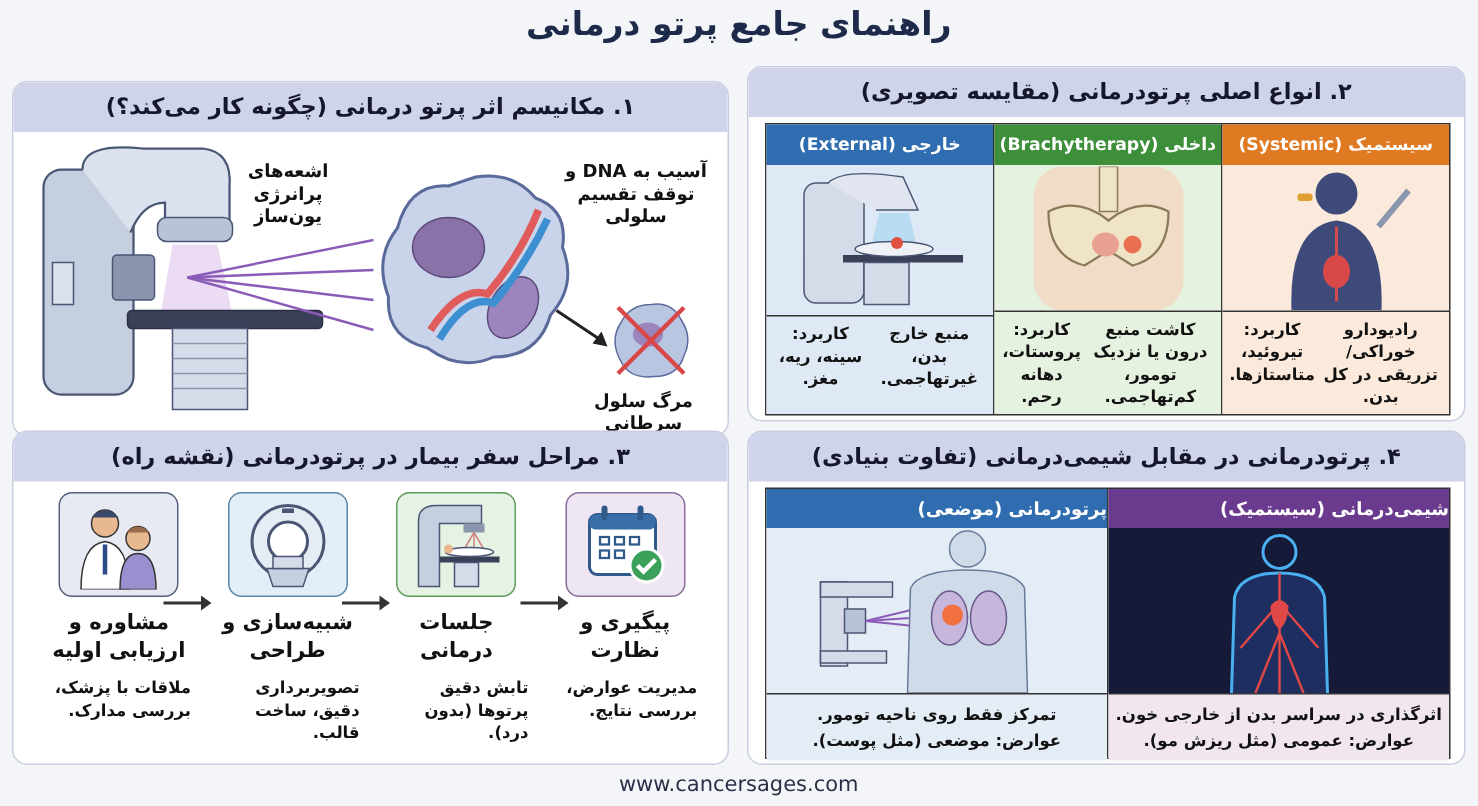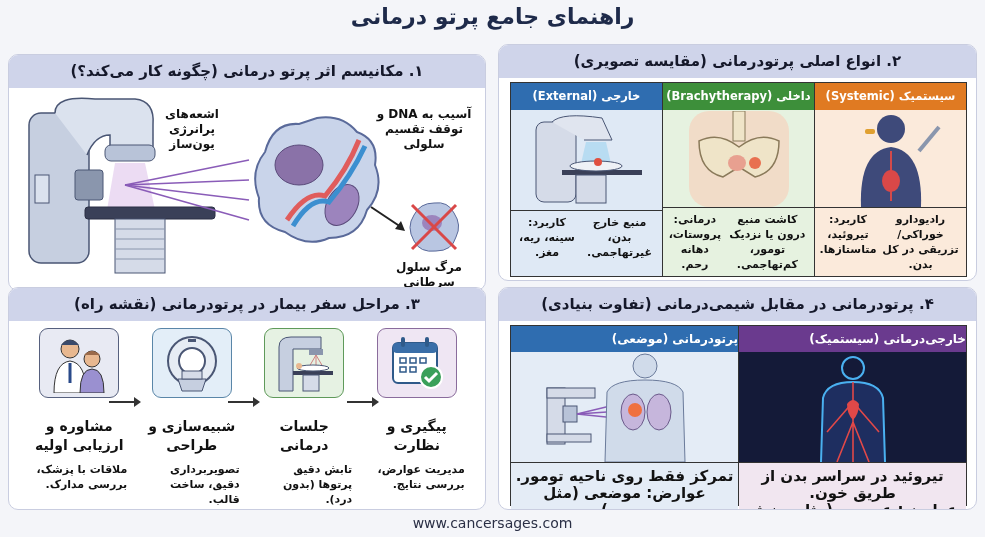--- a/index.html
+++ b/index.html
@@ -15,25 +15,25 @@
 .col{flex:1;border-left:1px solid #333;display:flex;flex-direction:column}
 .col:last-child{border-left:none}
 .col-h{height:27px;color:#fff;font-size:11.5px;line-height:27px;text-align:center;direction:rtl;white-space:nowrap;font-weight:bold}
 .col-img{height:100px;display:flex;align-items:center;justify-content:center}
 .col-txt{flex:1;font-size:11px;direction:rtl;text-align:center;padding:4px 3px;line-height:15px;font-weight:bold;color:#111;border-top:1px solid #333;display:flex;flex-direction:row;justify-content:space-between}
 .grid2{position:absolute;left:11px;top:37px;width:457px;height:181px;border:1px solid #333;display:flex;flex-direction:row-reverse}
 .col2{flex:1;display:flex;flex-direction:column}
 .col2:first-child{border-left:1px solid #333}
 .col2-h{height:26px;color:#fff;font-size:12px;line-height:26px;text-align:right;direction:rtl;font-weight:bold}
 .col2-img{height:110px;display:flex;align-items:center;justify-content:center}
-.col2-txt{flex:1;font-size:15px;direction:rtl;text-align:center;padding:5px 4px;line-height:17px;font-weight:bold;color:#111;border-top:1px solid #333}
+.col2-txt{flex:1;font-size:11px;direction:rtl;text-align:center;padding:5px 4px;line-height:17px;font-weight:bold;color:#111;border-top:1px solid #333}
 .steps{position:absolute;left:0;top:40px;width:478px;height:180px;display:flex;flex-direction:row;justify-content:space-around;padding:0 14px}
 .step{width:96px;display:flex;flex-direction:column;align-items:center}
 .step-box{width:80px;height:70px;border-radius:9px;border:1.5px solid #5a6a8a;display:flex;align-items:center;justify-content:center}
-.step-title{margin-top:19px;font-size:14px;font-weight:bold;direction:rtl;text-align:center;line-height:19px;color:#111}
+.step-title{margin-top:8px;font-size:14px;font-weight:bold;direction:rtl;text-align:center;line-height:19px;color:#111}
 .step-desc{margin-top:7px;font-size:11px;direction:rtl;text-align:right;line-height:15px;color:#111;font-weight:bold}
 .arrow{position:absolute;top:73px;height:2px;background:#333;width:26px}
 .arrow::after{content:"";position:absolute;right:-6px;top:-4px;border-left:7px solid #333;border-top:5px solid transparent;border-bottom:5px solid transparent}
 .lbl{position:absolute;font-size:12px;font-weight:bold;direction:rtl;text-align:center;line-height:15px;color:#111}
 .footer{position:absolute;top:515px;left:0;width:985px;text-align:center;font-size:14px;color:#2a2f45}
 </style>
 </head>
 <body>
 
 <div class="title">راهنمای جامع پرتو درمانی</div>
@@ -110,21 +110,21 @@
         <svg width="120" height="96" viewBox="0 0 120 96">
             <rect x="10" y="0" width="100" height="96" rx="20" fill="#f1dcc8"></rect>
             <rect x="54" y="0" width="12" height="30" fill="#efe4c8" stroke="#8a7a5a"></rect>
             <path d="M20 30 Q20 60 44 66 L60 56 L76 66 Q100 60 100 30 Q80 20 60 36 Q40 20 20 30 Z" fill="#efe4c8" stroke="#8a7a5a" stroke-width="1.5"></path>
             <ellipse cx="58" cy="52" rx="9" ry="8" fill="#e8a090"></ellipse>
             <circle cx="76" cy="52" r="6" fill="#e87050"></circle>
           </svg>
       </div>
       <div class="col-txt" style="background:#e6f2e0">
           <span>کاشت منبع درون یا نزدیک تومور، کم‌تهاجمی.</span>
-          <span>درمانی: پروستات، دهانه رحم.</span>
+          <span>کاربرد: پروستات، دهانه رحم.</span>
         </div>
     </div>
     <div class="col">
       <div class="col-h" style="background:#2f6db0">خارجی (External)</div>
       <div class="col-img" style="background:#dfe9f5">
         <svg width="130" height="96" viewBox="0 0 130 96">
             <rect x="14" y="10" width="40" height="80" rx="8" fill="#d5dbe8" stroke="#4a5674"></rect>
             <path d="M30 10 Q40 0 80 6 L90 28 L62 28" fill="#e0e5ef" stroke="#4a5674"></path>
             <polygon points="64,30 84,30 90,56 58,56" fill="#9fd4f0" opacity="0.6"></polygon>
             <rect x="40" y="58" width="80" height="5" fill="#3a4058"></rect>
@@ -215,31 +215,31 @@
   </div>
   <div class="arrow" style="left:100px;top:113px"></div>
   <div class="arrow" style="left:219px;top:113px"></div>
   <div class="arrow" style="left:338px;top:113px"></div>
 </div>
 
 <div class="panel" id="p4">
   <div class="panel-head">۴. پرتودرمانی در مقابل شیمی‌درمانی (تفاوت بنیادی)</div>
   <div class="grid2">
     <div class="col2">
-      <div class="col2-h" style="background:#6a3a8e">خارجی‌درمانی (سیستمیک)</div>
+      <div class="col2-h" style="background:#6a3a8e">شیمی‌درمانی (سیستمیک)</div>
       <div class="col2-img" style="background:#141a38">
         <svg width="120" height="110" viewBox="0 0 120 110">
             <circle cx="60" cy="16" r="11" fill="none" stroke="#4ab0f0" stroke-width="2"></circle>
             <path d="M28 110 L30 46 Q34 30 60 30 Q86 30 90 46 L92 110" fill="#1e2e60" stroke="#4ab0f0" stroke-width="2"></path>
             <path d="M60 30 L60 110 M60 50 L34 80 M60 50 L86 80 M60 70 L44 110 M60 70 L76 110" stroke="#e04848" stroke-width="1.6" fill="none"></path>
             <path d="M54 52 Q60 44 66 52 Q66 62 60 68 Q54 62 54 52 Z" fill="#e04848"></path>
           </svg>
       </div>
       <div class="col2-txt" style="background:#f1e6f0">
-          <div>تیروئید در سراسر بدن از طریق خون.</div>
+          <div>اثرگذاری در سراسر بدن از خارجی خون.</div>
           <div>عوارض: عمومی (مثل ریزش مو).</div>
         </div>
     </div>
     <div class="col2">
       <div class="col2-h" style="background:#2f6db0">پرتودرمانی (موضعی)</div>
       <div class="col2-img" style="background:#e4ecf6">
         <svg width="200" height="110" viewBox="0 0 200 110">
             <rect x="22" y="36" width="18" height="56" fill="#d5dbe8" stroke="#4a5674"></rect>
             <rect x="22" y="36" width="48" height="10" fill="#d5dbe8" stroke="#4a5674"></rect>
             <rect x="38" y="54" width="14" height="16" fill="#b8c3d8" stroke="#4a5674"></rect>

